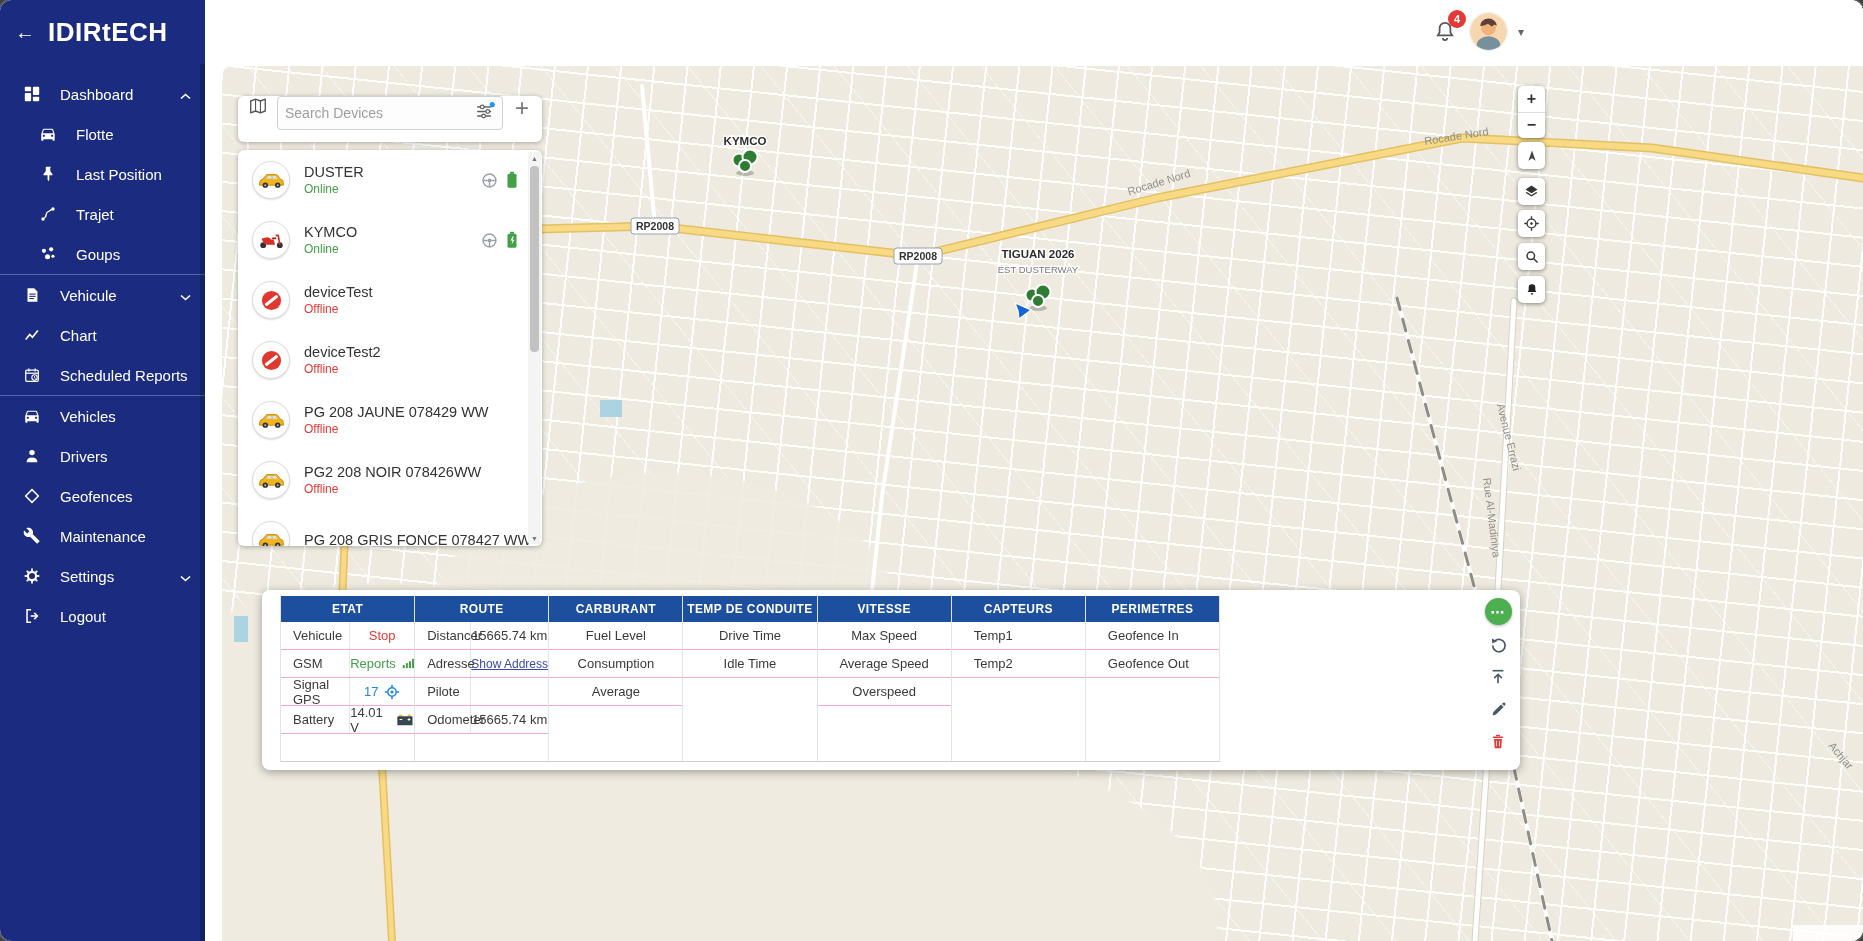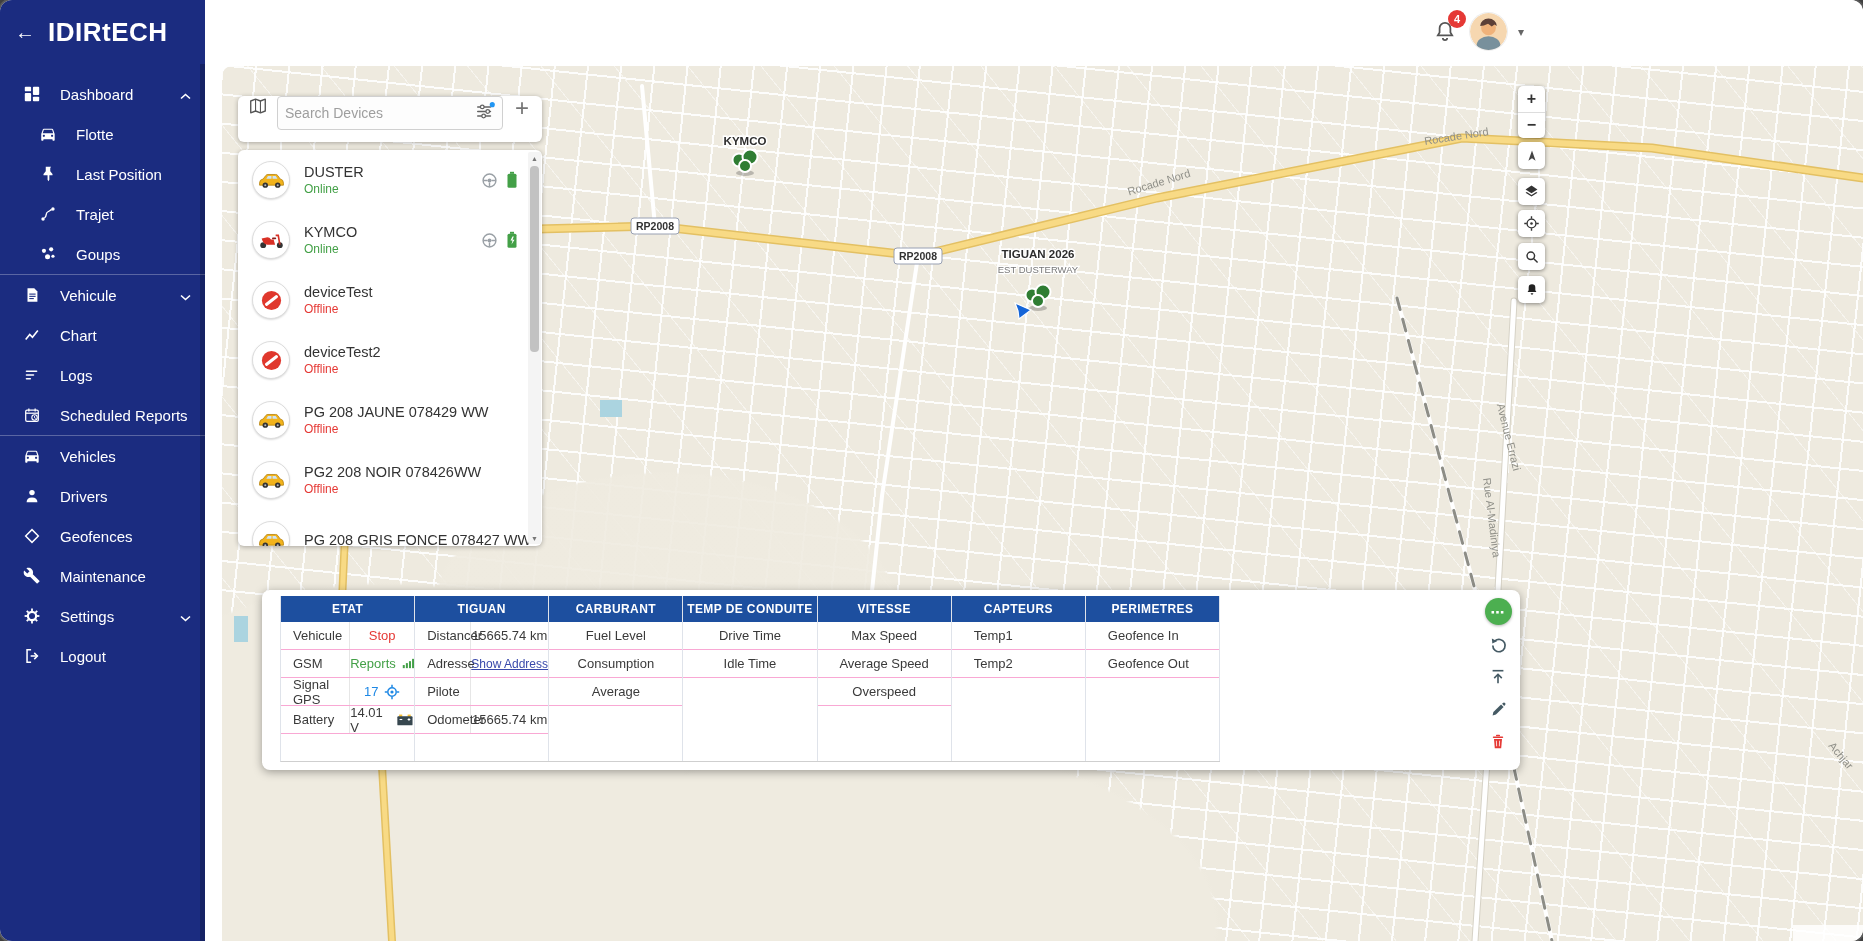--- a/index.html
+++ b/index.html
@@ -181,30 +181,20 @@
 
       <div class="mi">
         <span class="ic">
             <svg width="18" height="18" viewBox="0 0 20 20">
               <path d="M3,15 L7.5,9.5 L10.5,12.5 L16.5,5" stroke="#fff" stroke-width="1.8" fill="none"></path>
             </svg>
           </span>
         <span>Chart</span>
       </div>
 
-      <div class="mi">
-        <span class="ic">
-            <svg width="18" height="18" viewBox="0 0 20 20" fill="#fff">
-              <rect x="3" y="5" width="13" height="1.8" rx="0.9"></rect>
-              <rect x="3" y="9.1" width="9.5" height="1.8" rx="0.9"></rect>
-              <rect x="3" y="13.2" width="6" height="1.8" rx="0.9"></rect>
-            </svg>
-          </span>
-        <span>Logs</span>
-      </div>
 
       <div class="mi">
         <span class="ic">
             <svg width="18" height="18" viewBox="0 0 20 20">
               <rect x="3" y="4.5" width="14" height="12.5" rx="1.5" fill="none" stroke="#fff" stroke-width="1.4"></rect>
               <line x1="3" y1="8" x2="17" y2="8" stroke="#fff" stroke-width="1.4"></line>
               <line x1="6.5" y1="2.8" x2="6.5" y2="6" stroke="#fff" stroke-width="1.4"></line>
               <line x1="13.5" y1="2.8" x2="13.5" y2="6" stroke="#fff" stroke-width="1.4"></line>
               <circle cx="12.8" cy="12.8" r="3" fill="none" stroke="#fff" stroke-width="1.2"></circle>
               <path d="M12.8,11.2 v1.8 l1.3,0.8" stroke="#fff" stroke-width="1.1" fill="none"></path>
@@ -631,21 +621,21 @@
                   <rect x="1.5" y="4.5" width="17" height="10" rx="1" fill="#37474f"></rect>
                   <line x1="4" y1="8" x2="7" y2="8" stroke="#fff" stroke-width="1.2"></line>
                   <line x1="13" y1="8" x2="16" y2="8" stroke="#fff" stroke-width="1.2"></line>
                   <line x1="14.5" y1="6.5" x2="14.5" y2="9.5" stroke="#fff" stroke-width="1.2"></line>
                 </svg>
               </div>
           </div>
         </div>
 
         <div class="col route">
-          <div class="hdr">TIGUAN</div>
+          <div class="hdr">ROUTE</div>
           <div class="trow">
             <div class="cl">Distancer</div>
             <div class="cv">
                 <span>15665.74 km</span>
               </div>
           </div>
           <div class="trow">
             <div class="cl">Adresse</div>
             <div class="cv">
                 <a class="link">Show Address</a>

